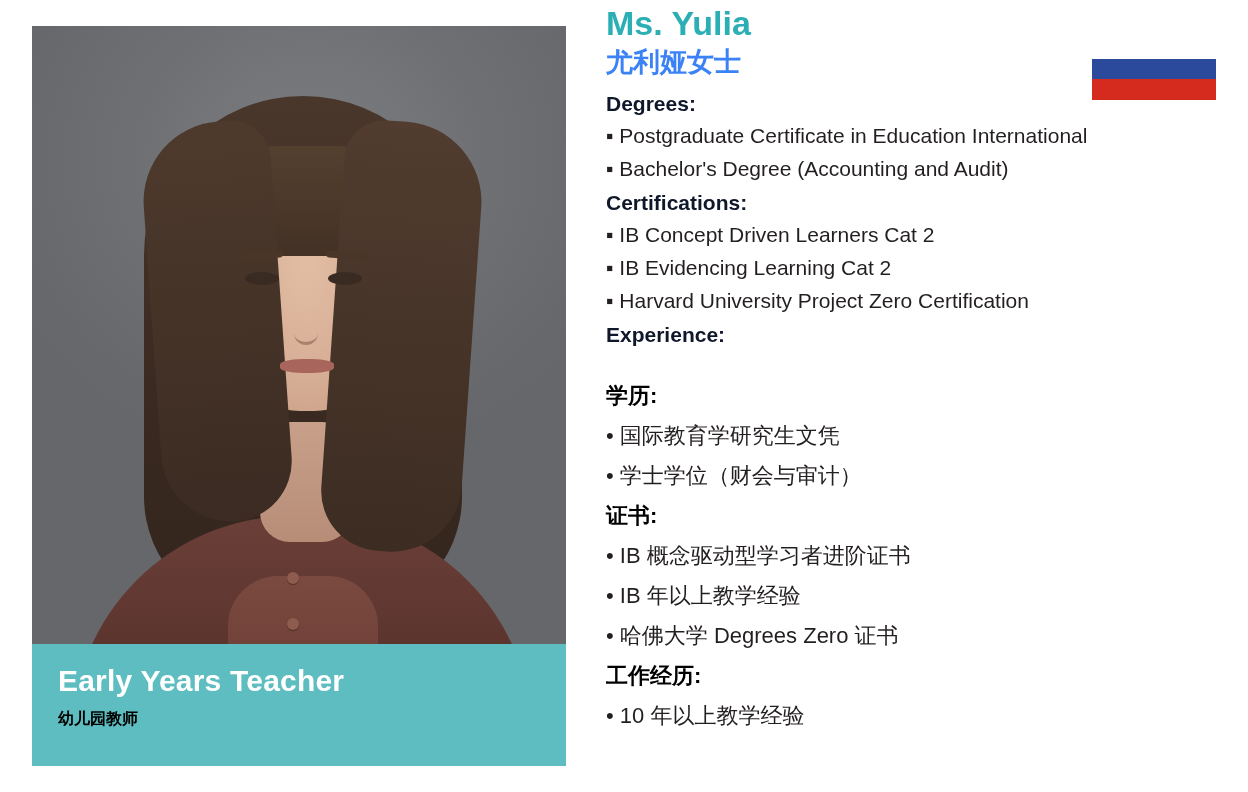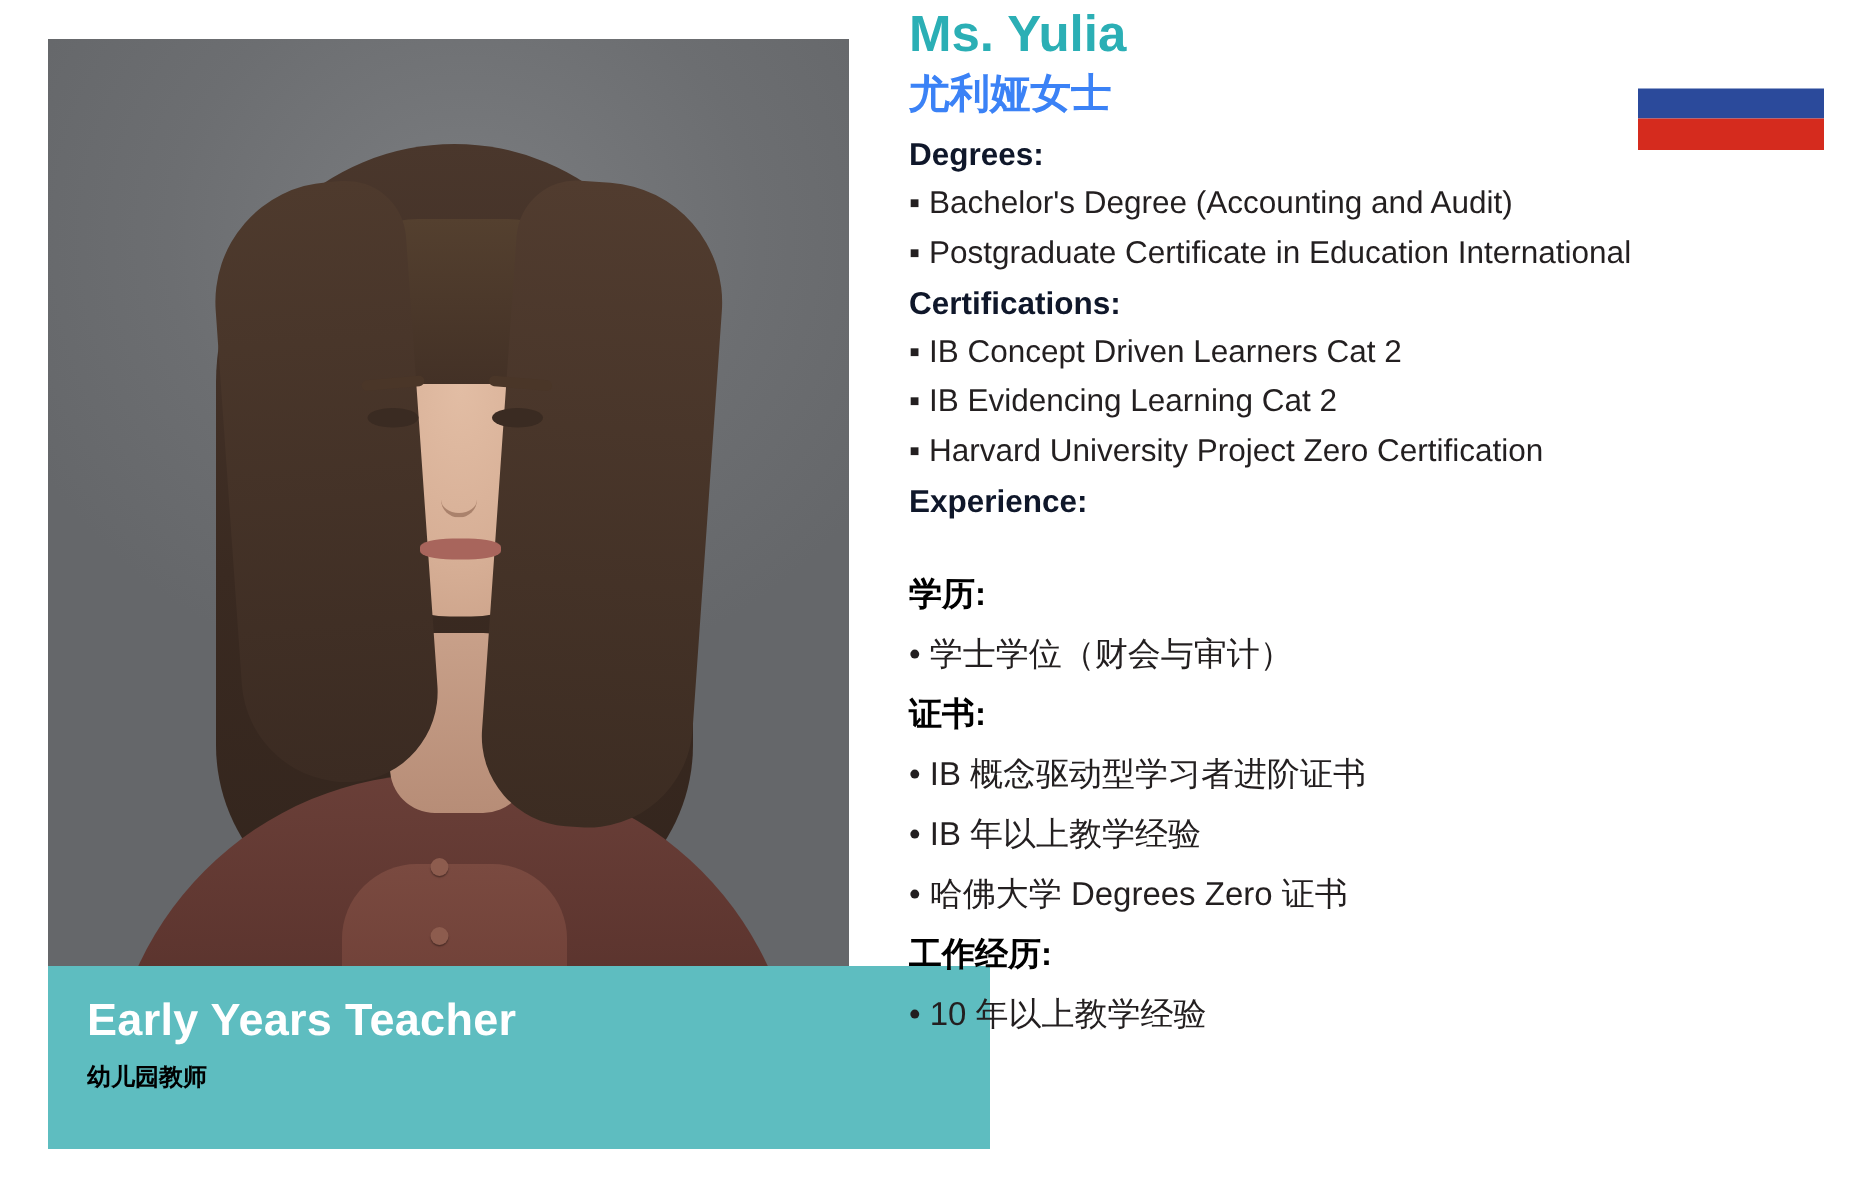--- a/index.html
+++ b/index.html
@@ -146,21 +146,21 @@
     box-shadow: 0 1px 1px rgba(0,0,0,.35);
   }
   .button.b1 { top: 546px; }
   .button.b2 { top: 592px; }
 
   
   .caption {
     position: absolute;
     left: 0;
     bottom: 0;
-    width: 628px;
+    width: 534px;
     height: 122px;
     background: #5ebdc0;
     box-sizing: border-box;
     padding: 18px 0 0 26px;
   }
   .caption-en {
     color: #ffffff;
     font-size: 30px;
     font-weight: bold;
     letter-spacing: .2px;
@@ -272,33 +272,34 @@
     <div class="stripe" style="background:#d52b1e"></div>
   </div>
 
   <div class="content">
 
     <h1 class="name-en">Ms. Yulia</h1>
     <h2 class="name-zh">尤利娅女士</h2>
 
     <div>
       <p class="section-head">Degrees:</p>
+      <p class="bullet-line"><span class="dot">▪</span> <span>Postgraduate Certificate in Education International</span></p>
       <p class="bullet-line"><span class="dot">▪</span> <span>Bachelor's Degree (Accounting and Audit)</span></p>
-      <p class="bullet-line"><span class="dot">▪</span> <span>Postgraduate Certificate in Education International</span></p>
 
       <p class="section-head">Certifications:</p>
       <p class="bullet-line"><span class="dot">▪</span> <span>IB Concept Driven Learners Cat 2</span></p>
       <p class="bullet-line"><span class="dot">▪</span> <span>IB Evidencing Learning Cat 2</span></p>
       <p class="bullet-line"><span class="dot">▪</span> <span>Harvard University Project Zero Certification</span></p>
 
       <p class="section-head">Experience:</p>
     </div>
 
     <div class="zh-block">
       <p class="zh-head">学历:</p>
+      <p class="zh-line">• 国际教育学研究生文凭</p>
       <p class="zh-line">• 学士学位（财会与审计）</p>
 
       <p class="zh-head">证书:</p>
       <p class="zh-line">• IB 概念驱动型学习者进阶证书</p>
       <p class="zh-line">• IB 年以上教学经验</p>
       <p class="zh-line">• 哈佛大学 Degrees Zero 证书</p>
 
       <p class="zh-head">工作经历:</p>
       <p class="zh-line">• 10 年以上教学经验</p>
     </div>

